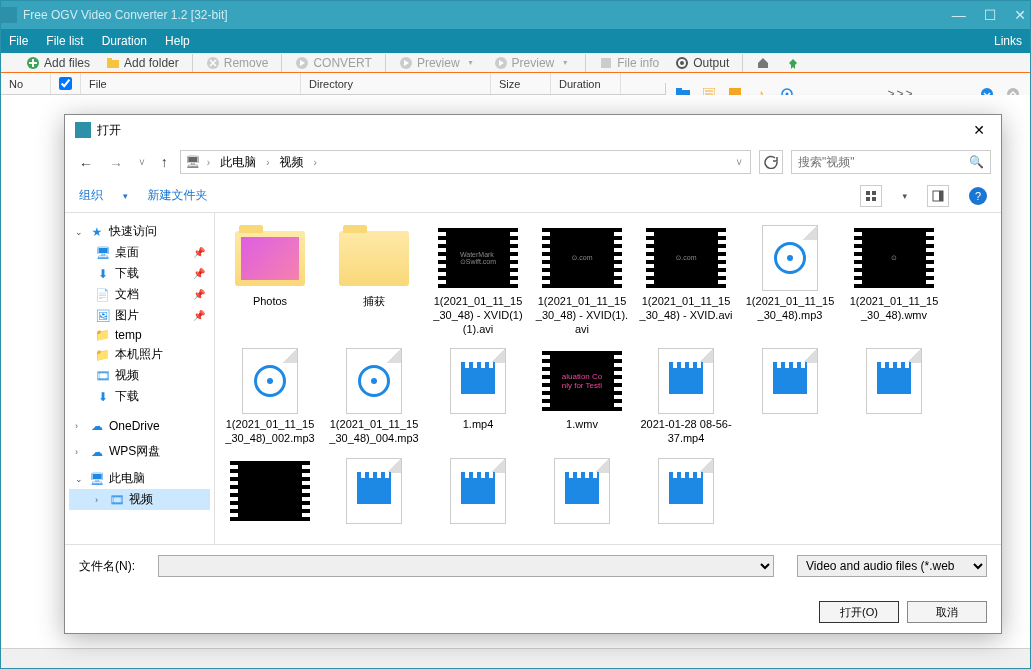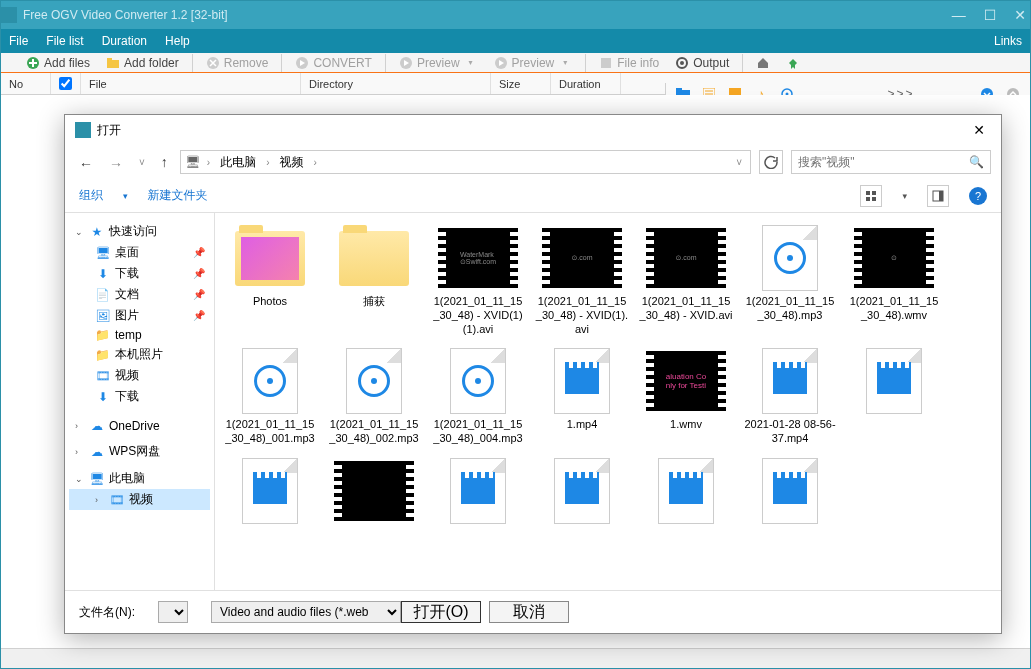--- a/index.html
+++ b/index.html
@@ -92,28 +92,28 @@
 .thumb-film .inner { font-size: 7px; color: #888; text-align: left; }
 .thumb-film.pink .inner { color: #ec4899; font-size: 8px; }
 
 .thumb-doc { width: 56px; height: 66px; background: #fff; border: 1px solid #ccc; position: relative; display: flex; align-items: center; justify-content: center; }
 .thumb-doc::before { content: ""; position: absolute; top: 0; right: 0; width: 14px; height: 14px; background: linear-gradient(135deg, transparent 48%, #ddd 50%); }
 .thumb-doc .disc { width: 32px; height: 32px; border: 3px solid #1e88e5; border-radius: 50%; position: relative; }
 .thumb-doc .disc::after { content: ""; position: absolute; top: 10px; left: 10px; width: 6px; height: 6px; background: #1e88e5; border-radius: 50%; }
 .thumb-doc .clap { width: 34px; height: 26px; background: #1e88e5; position: relative; }
 .thumb-doc .clap::before { content: ""; position: absolute; top: -6px; left: 0; right: 0; height: 6px; background: repeating-linear-gradient(90deg, #1e88e5 0, #1e88e5 4px, #fff 4px, #fff 8px); }
 
-.fd-bottom { border-top: 1px solid #e0e0e0; padding: 10px 14px; display: flex; flex-direction: row; gap: 0; }
+.fd-bottom { border-top: 1px solid #e0e0e0; padding: 10px 14px; display: flex; flex-direction: column; gap: 24px; }
 .fd-row { display: flex; align-items: center; gap: 8px; }
 .fd-row label { font-size: 12px; }
 .fd-row select, .fd-row .combo { height: 22px; font-size: 12px; border: 1px solid #aaa; padding: 0 4px; margin-left: 15px; }
 .fd-row .combo { flex: 1; }
 .fd-row select.filter { width: 190px; }
 .fd-row .btns { margin-left: auto; display: flex; gap: 8px; }
-.fd-row button { height: 22px; width: 80px; font-size: 16px; border: 1px solid #888; background: #f4f4f4; cursor: pointer; }
+.fd-row button { height: 22px; width: 80px; font-size: 11px; border: 1px solid #888; background: #f4f4f4; cursor: pointer; }
 .fd-row button.primary { border: 1.5px solid #333; }
 
 .bottom-bar { height: 20px; background: #f0f0f0; border-top: 1px solid #d0d0d0; }
 
 svg { display: block; }
 </style>
 </head>
 <body>
 
 <div class="main-window">
@@ -469,28 +469,20 @@
             </div>
             <div class="file-name">1(2021_01_11_15_30_48).wmv</div>
           </div>
 
         <div class="file-item">
             <div class="file-thumb">
               <div class="thumb-doc">
                 <div class="disc"></div>
               </div>
             </div>
-            <div class="file-name">1(2021_01_11_15_30_48)_001.mp3</div>
-          </div>
-        <div class="file-item">
-            <div class="file-thumb">
-              <div class="thumb-doc">
-                <div class="disc"></div>
-              </div>
-            </div>
             <div class="file-name">1(2021_01_11_15_30_48)_002.mp3</div>
           </div>
         <div class="file-item">
             <div class="file-thumb">
               <div class="thumb-doc">
                 <div class="disc"></div>
               </div>
             </div>
             <div class="file-name">1(2021_01_11_15_30_48)_004.mp3</div>
           </div>

